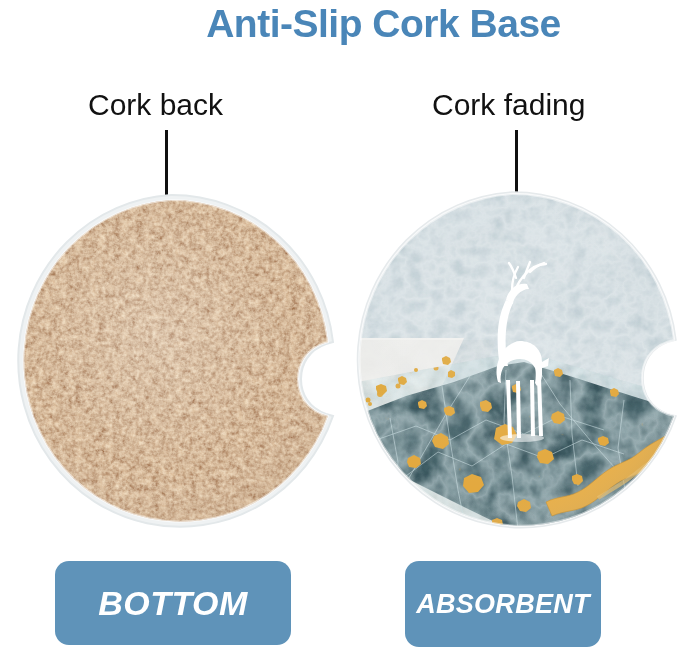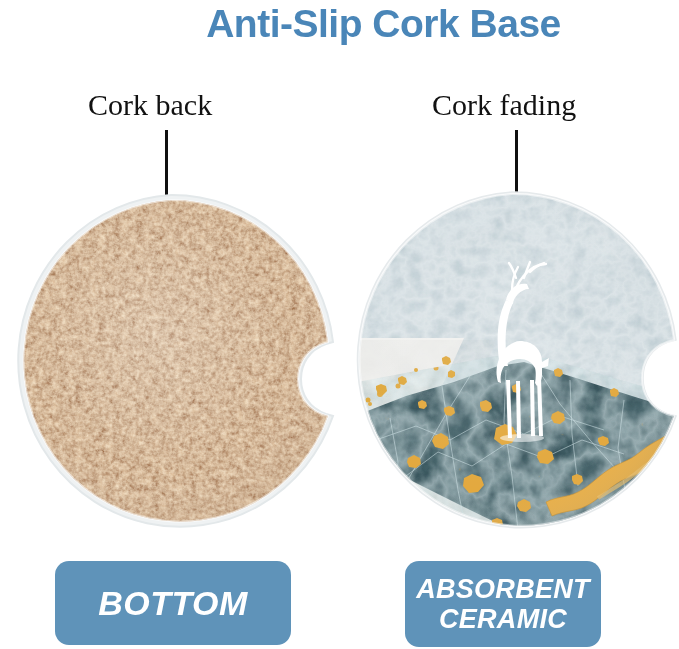--- a/index.html
+++ b/index.html
@@ -23,21 +23,21 @@
     color:#4a86b8;
     font-family:"Liberation Sans", sans-serif;
     padding-left:44px;
   }
 
   
   .callout-label{
     position:absolute;
     font-size:30px;
     color:#111111;
-    font-family:Liberation Serif, serif;
+    font-family:Liberation Sans, sans-serif;
     white-space:nowrap;
   }
   #label-cork{left:88px;top:88px;}
   #label-fade{left:432px;top:88px;}
 
   
   .leader{position:absolute;width:3px;background:#101010;}
   #leader-left{left:165px;top:130px;height:84px;}
   #leader-right{left:515px;top:130px;height:80px;}
   .leader-dot{
@@ -430,17 +430,16 @@
     </svg>
   </div>
 
   <div class="badge" id="badge-bottom">
     <span class="badge-text">BOTTOM</span>
   </div>
 
   <div class="badge" id="badge-ceramic">
     <div>
       <span class="badge-text">ABSORBENT</span>
-      <span class="badge-text">CERAMIC</span>
     </div>
   </div>
 
 </div>
 
 </body></html>

